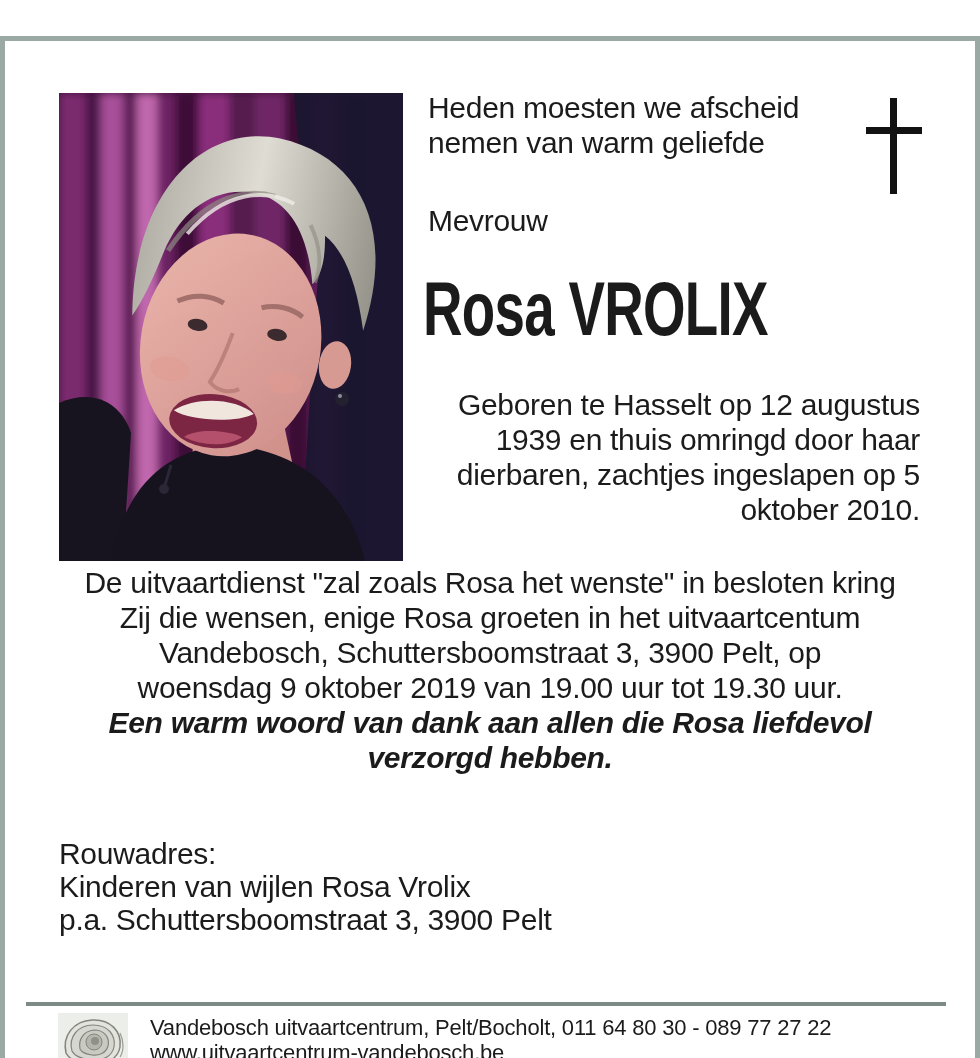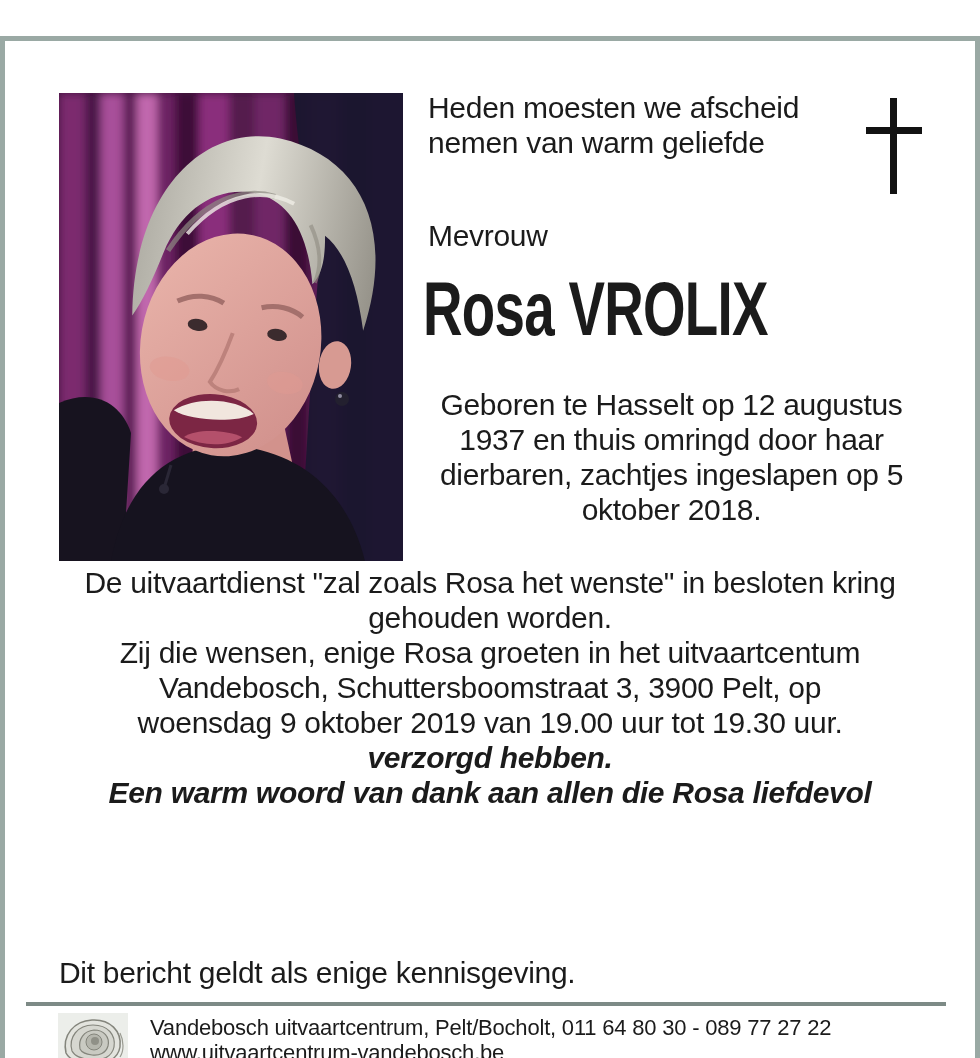--- a/index.html
+++ b/index.html
@@ -18,28 +18,28 @@
     border-bottom-width:6px;
     pointer-events:none;z-index:50;
   }
   .abs{position:absolute;}
   .bodytext{font-size:30px;line-height:35px;letter-spacing:-0.3px;}
   .portrait{left:59px;top:57px;width:344px;height:468px;}
   .cross{left:866px;top:62px;width:56px;height:96px;}
   .cross .v{position:absolute;left:24px;top:0;width:7px;height:96px;background:#121212;}
   .cross .h{position:absolute;left:0;top:29px;width:56px;height:7px;background:#121212;}
   .intro{left:428px;top:54px;width:497px;}
-  .salutation{left:428px;top:182px;width:497px;}
+  .salutation{left:428px;top:167px;width:497px;}
   .name{
     left:423px;top:233px;width:700px;
     font-size:76px;line-height:80px;font-weight:700;
     transform:scaleX(0.72);transform-origin:0 0;
     letter-spacing:-1px;white-space:nowrap;
   }
-  .life{left:423px;top:351px;width:497px;text-align:center;}
+  .life{left:423px;top:351px;width:497px;text-align:right;}
   .service{left:30px;top:529px;width:920px;text-align:center;}
   .service .thanks{font-weight:700;font-style:italic;}
   .address{left:59px;top:801px;width:700px;font-size:30px;line-height:33px;letter-spacing:-0.3px;}
   .closing{left:59px;top:919px;width:800px;}
   .rule{left:26px;top:966px;width:920px;height:4px;background:#7d8a86;}
   .rose{left:58px;top:977px;width:70px;height:55px;}
   .footer{left:150px;top:979px;width:760px;font-size:22px;line-height:25px;letter-spacing:-0.2px;}
   .nowrap{white-space:nowrap;}
 </style>
 </head>
@@ -121,37 +121,40 @@
     <div class="nowrap">Heden moesten we afscheid</div>
     <div class="nowrap">nemen van warm geliefde</div>
   </div>
 
   <div class="abs salutation bodytext">Mevrouw</div>
 
   <div class="abs name">Rosa VROLIX</div>
 
   <div class="abs life bodytext">
     <div>Geboren te Hasselt op 12 augustus</div>
-    <div>1937 en thuis omringd door haar</div>
+    <div>1939 en thuis omringd door haar</div>
     <div>dierbaren, zachtjes ingeslapen op 5</div>
-    <div>oktober 2018.</div>
+    <div>oktober 2010.</div>
   </div>
 
   <div class="abs service bodytext">
     <div>De uitvaartdienst "zal zoals Rosa het wenste" in besloten kring</div>
-    <div>gehouden worden.</div>
     <div>Zij die wensen, enige Rosa groeten in het uitvaartcentum</div>
     <div>Vandebosch, Schuttersboomstraat 3, 3900 Pelt, op</div>
     <div>woensdag 9 oktober 2019 van 19.00 uur tot 19.30 uur.</div>
+    <div class="thanks">Een warm woord van dank aan allen die Rosa liefdevol</div>
     <div class="thanks">verzorgd hebben.</div>
-    <div class="thanks">Een warm woord van dank aan allen die Rosa liefdevol</div>
   </div>
 
+  <div class="abs address">
+    <div>Rouwadres:</div>
+    <div>Kinderen van wijlen Rosa Vrolix</div>
+    <div>p.a. Schuttersboomstraat 3, 3900 Pelt</div>
+  </div>
 
-  <div class="abs closing bodytext">Dit bericht geldt als enige kennisgeving.</div>
 
   <div class="abs rule"></div>
 
   <div class="abs rose">
     <svg width="70" height="55" viewBox="0 0 70 55">
       <rect width="70" height="55" fill="#eceeea"></rect>
       <path d="M4 46 C 10 52 22 54 32 53 C 20 50 10 48 4 46 Z" fill="#c6c8c0" stroke="#84857c" stroke-width="1"></path>
       <path d="M8 40 C 4 22 16 8 34 7 C 52 6 64 18 62 34 C 60 46 48 52 35 51 C 22 50 12 48 8 40 Z" fill="#e3e4de" stroke="#84857c" stroke-width="1.5"></path>
       <path d="M14 38 C 10 24 20 12 35 12 C 50 12 58 22 56 34 C 54 44 44 48 34 47 C 24 46 17 44 14 38 Z" fill="#d6d7d0" stroke="#84857c" stroke-width="1.2"></path>
       <path d="M22 36 C 20 26 26 18 36 17 C 46 17 52 24 50 33 C 48 40 41 43 34 42 C 28 41 24 40 22 36 Z" fill="#c9cac2" stroke="#84857c" stroke-width="1.2"></path>

